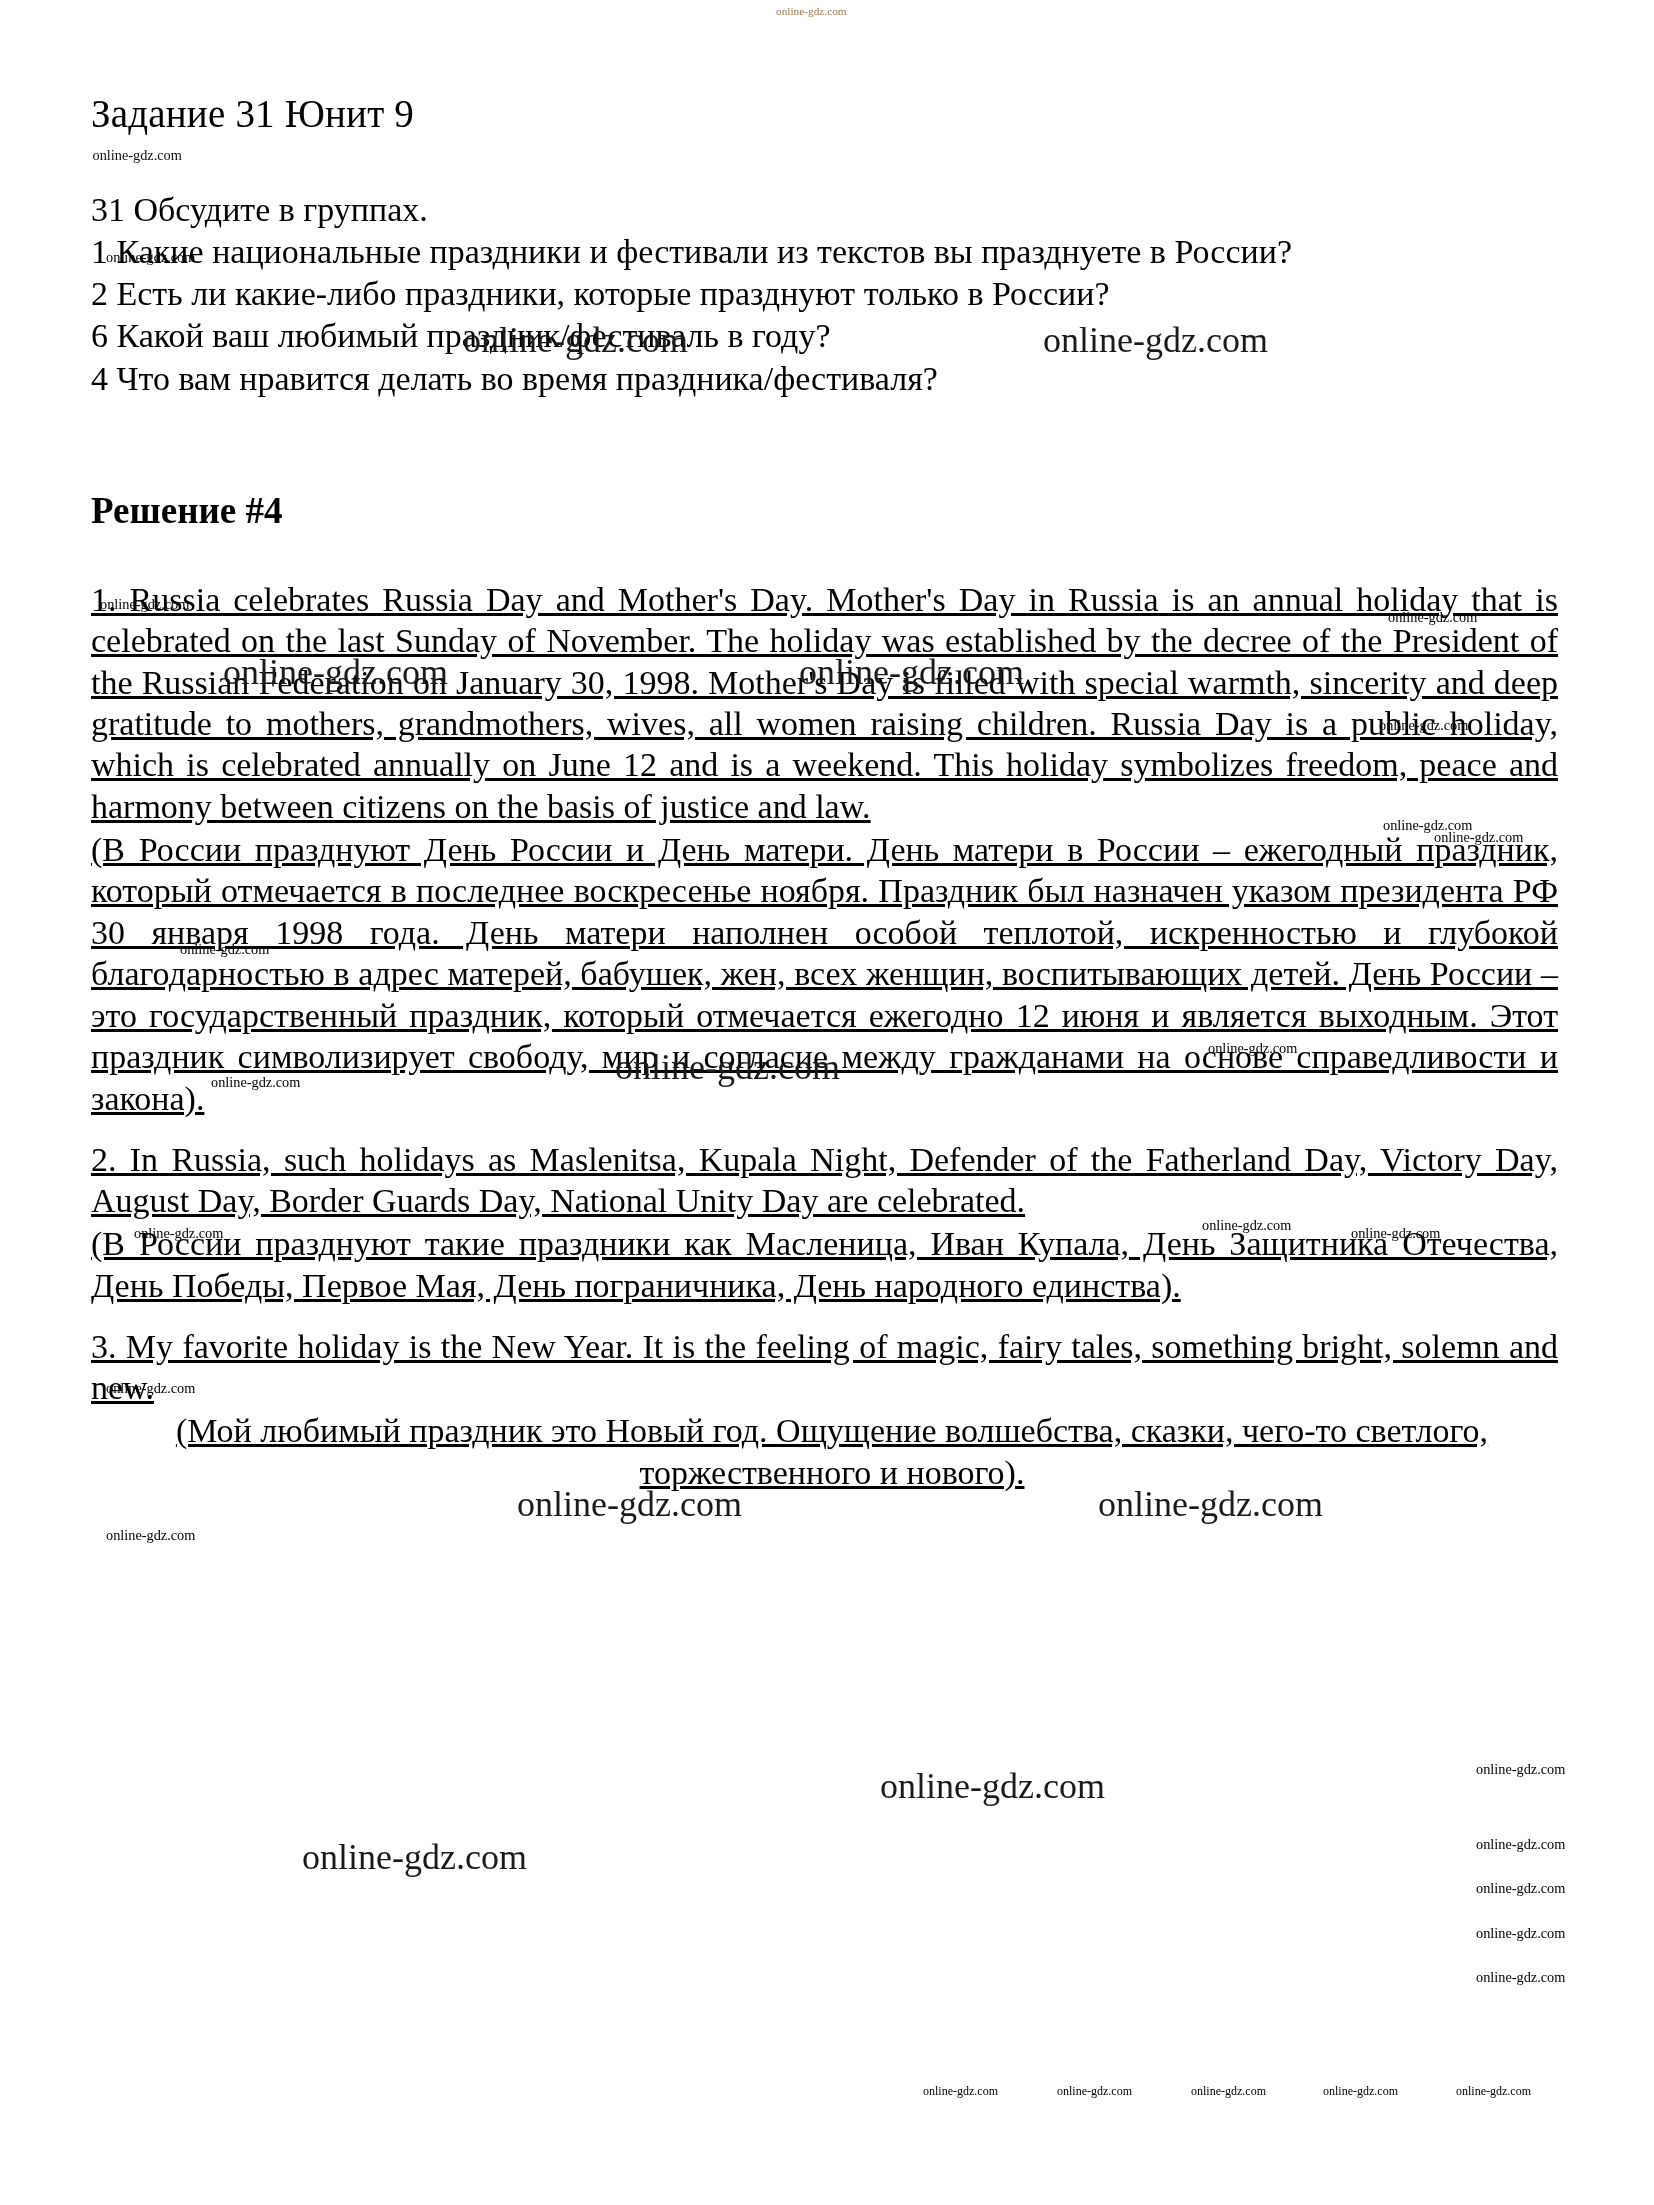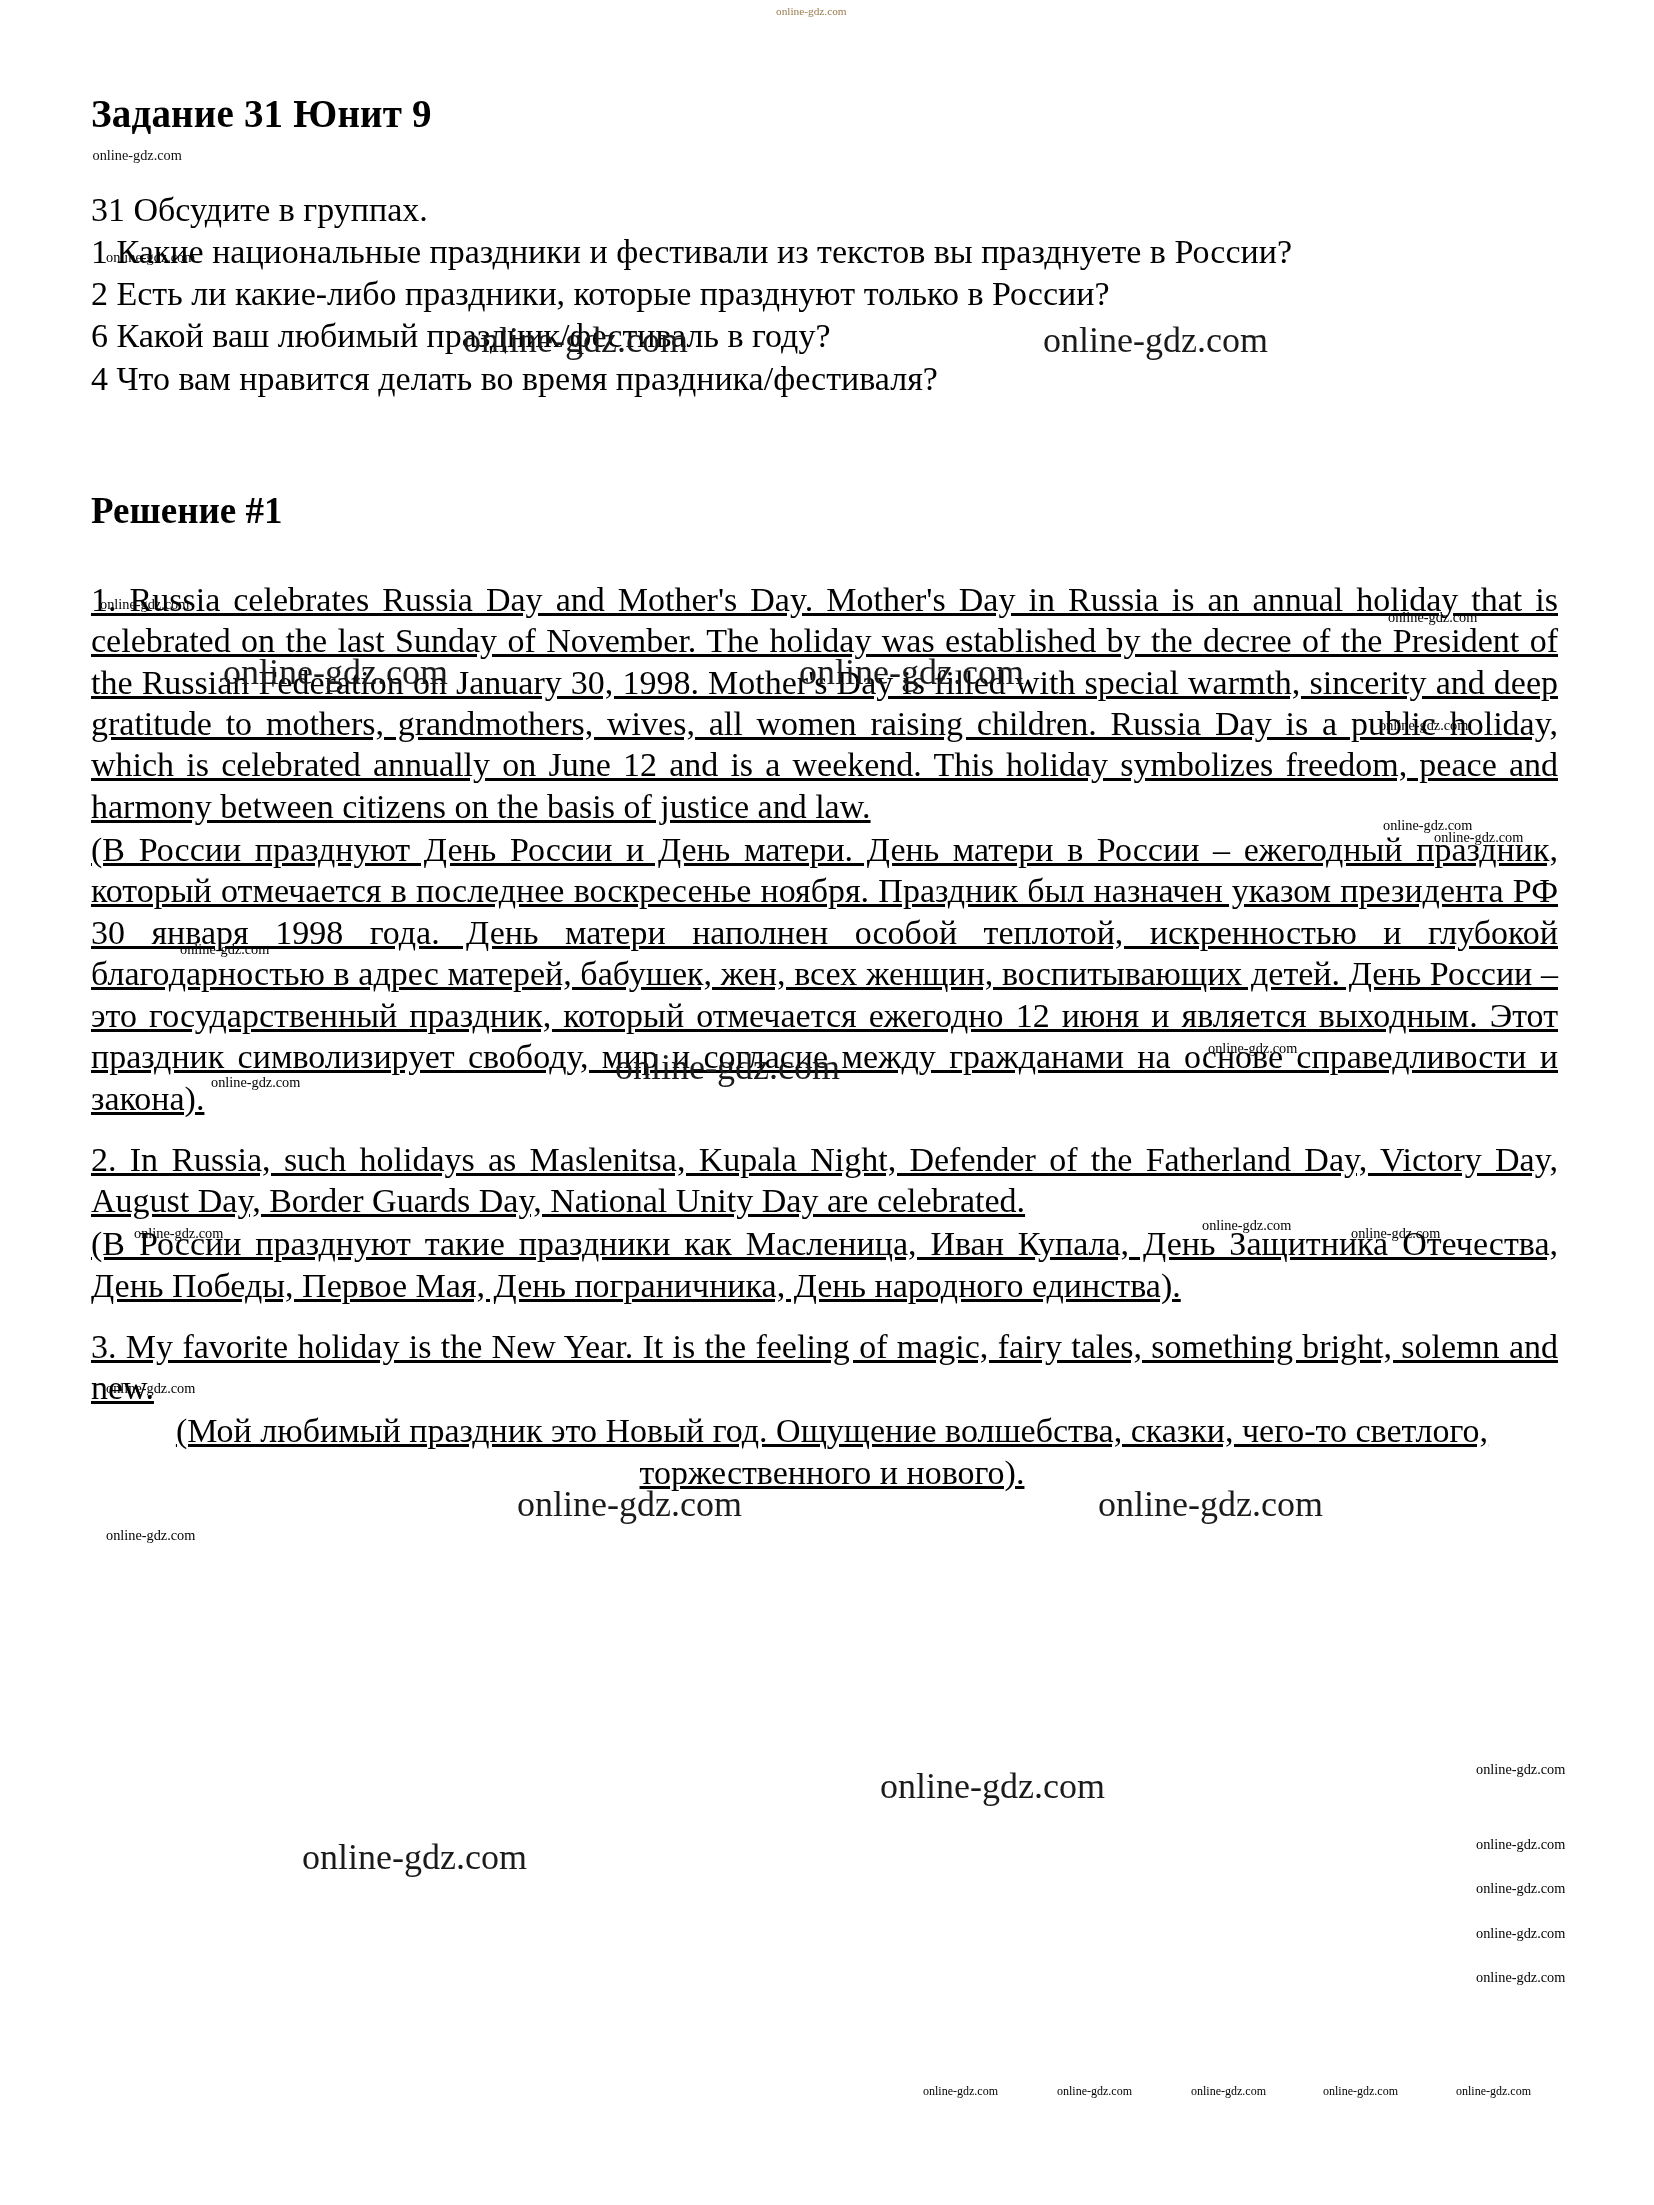--- a/index.html
+++ b/index.html
@@ -22,21 +22,21 @@
     padding: 0;
     box-sizing: border-box;
   }
   .content {
     position: relative;
     z-index: 2;
     padding: 91px 97px 45px 91px;
   }
   h1.task-title {
     font-size: 39px;
-    font-weight: bold;
+    font-weight: normal;
     margin: 0 0 0 0;
     letter-spacing: 0.2px;
   }
   .tiny-wm {
     font-family: "Liberation Serif", serif;
     font-size: 14.3px;
     color: #111;
     white-space: nowrap;
   }
   .wm-inline {
@@ -111,21 +111,21 @@
     <div class="tiny-wm wm-inline">online-gdz.com</div>
 
     <div class="questions">
       <p class="q first">31 Обсудите в группах.</p>
       <p class="q">1 Какие национальные праздники и фестивали из текстов вы празднуете в России?</p>
       <p class="q">2 Есть ли какие-либо праздники, которые празднуют только в России?</p>
       <p class="q">6 Какой ваш любимый праздник/фестиваль в году?</p>
       <p class="q">4 Что вам нравится делать во время праздника/фестиваля?</p>
     </div>
 
-    <h2 class="solution">Решение #1</h2>
+    <h2 class="solution">Решение #4</h2>
 
     <div class="answers">
       <p class="para-en">1. Russia celebrates Russia Day and Mother's Day. Mother's Day in Russia is an annual holiday that is celebrated on the last Sunday of November. The holiday was established by the decree of the President of the Russian Federation on January 30, 1998. Mother's Day is filled with special warmth, sincerity and deep gratitude to mothers, grandmothers, wives, all women raising children. Russia Day is a public holiday, which is celebrated annually on June 12 and is a weekend. This holiday symbolizes freedom, peace and harmony between citizens on the basis of justice and law.</p>
       <p class="para-ru">(В России празднуют День России и День матери. День матери в России – ежегодный праздник, который отмечается в последнее воскресенье ноября. Праздник был назначен указом президента РФ 30 января 1998 года. День матери наполнен особой теплотой, искренностью и глубокой благодарностью в адрес матерей, бабушек, жен, всех женщин, воспитывающих детей. День России – это государственный праздник, который отмечается ежегодно 12 июня и является выходным. Этот праздник символизирует свободу, мир и согласие между гражданами на основе справедливости и закона).</p>
 
       <p class="para-en block-gap">2. In Russia, such holidays as Maslenitsa, Kupala Night, Defender of the Fatherland Day, Victory Day, August Day, Border Guards Day, National Unity Day are celebrated.</p>
       <p class="para-ru">(В России празднуют такие праздники как Масленица, Иван Купала, День Защитника Отечества, День Победы, Первое Мая, День пограничника, День народного единства).</p>
 
       <p class="para-en block-gap">3. My favorite holiday is the New Year. It is the feeling of magic, fairy tales, something bright, solemn and new.</p>
       <p class="para-ru">(Мой любимый праздник это Новый год. Ощущение волшебства, сказки, чего-то светлого, торжественного и нового).</p>

